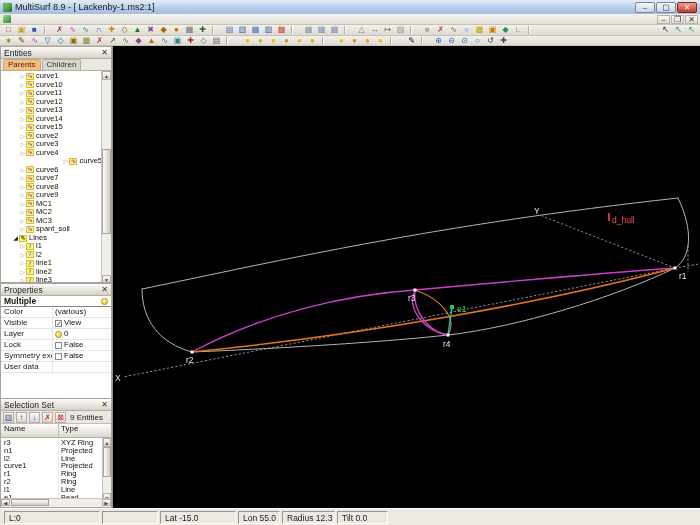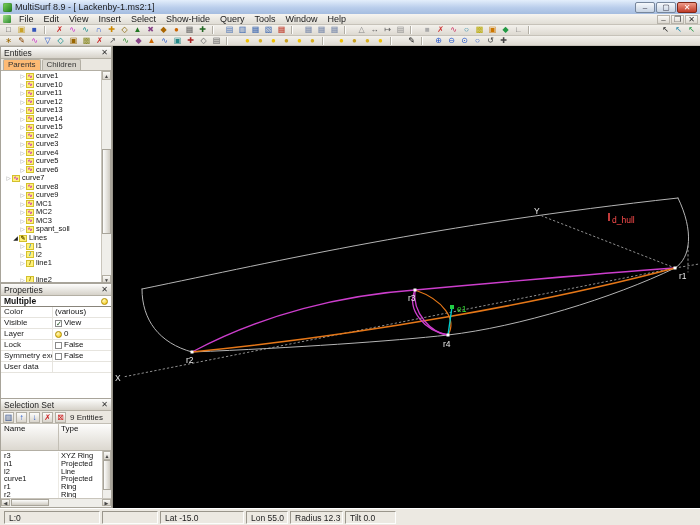--- a/index.html
+++ b/index.html
@@ -69,21 +69,21 @@
   .checkbox{width:7px;height:7px;flex:none;border:1px solid #8a8a8a;background:#fff;font-size:7px;line-height:6px;
     text-align:center;color:#1f4f1f;box-sizing:border-box;}
   .bulb{width:7px;height:7px;flex:none;border-radius:50%;background:radial-gradient(circle at 35% 30%,#fff9c0,#f4c400);
     border:1px solid #b08d00;box-sizing:border-box;}
   
   .sel-toolbar{height:13px;box-sizing:border-box;display:flex;align-items:center;gap:2px;padding:0 2px;
     background:#eae7e0;border-bottom:1px solid #c3bfb5;}
   .sel-tb-btn{width:11px;height:11px;line-height:10px;text-align:center;font-size:8px;box-sizing:border-box;
     border:1px solid #b3afa4;background:linear-gradient(#fdfdfc,#d9d5cc);cursor:default;}
   .sel-count{font-size:8px;margin-left:2px;color:#222;}
-  .sel-head{display:flex;height:27px;box-sizing:border-box;background:linear-gradient(#fdfdfc,#dcd8d0);
+  .sel-head{display:flex;height:14px;box-sizing:border-box;background:linear-gradient(#fdfdfc,#dcd8d0);
     border-bottom:1px solid #b3afa4;font-size:8px;line-height:10px;}
   .sel-col-name{width:58px;flex:none;padding-left:3px;border-right:1px solid #c3bfb5;box-sizing:border-box;overflow:hidden;white-space:nowrap;}
   .sel-col-type{flex:1;padding-left:2px;overflow:hidden;white-space:nowrap;}
   .sel-rows{position:relative;height:64px;background:#fff;overflow:hidden;}
   .sel-rows-inner{position:absolute;left:0;top:1px;right:8px;}
   .sel-row{display:flex;height:7.8px;font-size:7.5px;line-height:7.5px;}
   .sel-vscroll{position:absolute;right:0;top:0;bottom:0;width:8px;background:#efeeea;border-left:1px solid #c9c5bc;}
   .sel-hscroll{position:absolute;left:0;right:0;bottom:0;height:8px;background:#efeeea;border-top:1px solid #c9c5bc;display:flex;}
   .hs-btn{width:9px;height:7px;font-size:5px;line-height:7px;text-align:center;color:#444;
     background:linear-gradient(#fbfaf8,#d8d4cb);border:1px solid #b3afa4;box-sizing:border-box;flex:none;}
@@ -108,32 +108,20 @@
     <span class="title-text">MultiSurf 8.9 - [ Lackenby-1.ms2:1]</span>
     <span class="win-btns">
       <span class="win-btn">–</span>
       <span class="win-btn">▢</span>
       <span class="win-btn close">✕</span>
     </span>
   </div>
 
   <div class="menubar">
     <span class="mdoc-icon"></span>
-    <span id="menuItems" style="display:flex">
-        <span class="menu-item">File</span>
-        <span class="menu-item">Edit</span>
-        <span class="menu-item">View</span>
-        <span class="menu-item">Insert</span>
-        <span class="menu-item">Select</span>
-        <span class="menu-item">Show-Hide</span>
-        <span class="menu-item">Query</span>
-        <span class="menu-item">Tools</span>
-        <span class="menu-item">Window</span>
-        <span class="menu-item">Help</span>
-      </span>
     <span class="child-btns">
       <span class="child-btn">–</span>
       <span class="child-btn">❐</span>
       <span class="child-btn">✕</span>
     </span>
   </div>
 
   <div class="tb" id="tb1">
       <span class="tb-group">
         <span class="tb-btn" style="color: rgb(85, 85, 85);">□</span>
@@ -301,31 +289,31 @@
             <div class="tree-row" style="padding-left: 18px;">
               <span class="tw-exp">▷</span>
               <span class="tw-icon" style="color: rgb(195, 34, 195);">∿</span>
               <span>curve3</span>
             </div>
             <div class="tree-row" style="padding-left: 18px;">
               <span class="tw-exp">▷</span>
               <span class="tw-icon" style="color: rgb(195, 34, 195);">∿</span>
               <span>curve4</span>
             </div>
-            <div class="tree-row" style="padding-left: 18px;">
+            <div class="tree-row" style="padding-left: 18px; justify-content: flex-end;">
               <span class="tw-exp">▷</span>
               <span class="tw-icon" style="color: rgb(195, 34, 195);">∿</span>
               <span>curve5</span>
             </div>
             <div class="tree-row" style="padding-left: 18px;">
               <span class="tw-exp">▷</span>
               <span class="tw-icon" style="color: rgb(195, 34, 195);">∿</span>
               <span>curve6</span>
             </div>
-            <div class="tree-row" style="padding-left: 4px;">
+            <div class="tree-row" style="padding-left: 18px;">
               <span class="tw-exp">▷</span>
               <span class="tw-icon" style="color: rgb(195, 34, 195);">∿</span>
               <span>curve7</span>
             </div>
             <div class="tree-row" style="padding-left: 18px;">
               <span class="tw-exp">▷</span>
               <span class="tw-icon" style="color: rgb(195, 34, 195);">∿</span>
               <span>curve8</span>
             </div>
             <div class="tree-row" style="padding-left: 18px;">
@@ -366,21 +354,21 @@
             <div class="tree-row" style="padding-left: 18px;">
               <span class="tw-exp">▷</span>
               <span class="tw-icon" style="color: rgb(30, 127, 214);">/</span>
               <span>l2</span>
             </div>
             <div class="tree-row" style="padding-left: 18px;">
               <span class="tw-exp">▷</span>
               <span class="tw-icon" style="color: rgb(122, 106, 0);">/</span>
               <span>line1</span>
             </div>
-            <div class="tree-row" style="padding-left: 18px; margin-top: 8px;">
+            <div class="tree-row" style="padding-left: 18px;">
               <span class="tw-exp">▷</span>
               <span class="tw-icon" style="color: rgb(122, 106, 0);">/</span>
               <span>line2</span>
             </div>
             <div class="tree-row" style="padding-left: 18px;">
               <span class="tw-exp">▷</span>
               <span class="tw-icon" style="color: rgb(122, 106, 0);">/</span>
               <span>line3</span>
             </div>
           </div>
@@ -547,19 +535,19 @@
           <text x="295" y="255" fill="#e8e8e8">r3</text>
           <text x="330" y="301" fill="#e8e8e8">r4</text>
           <text x="344" y="266" fill="#33dd33">e1</text>
         </g>
     </svg>
   </div>
 
   <div class="statusbar">
     <span class="sb-field" style="width:96px">L:0</span>
     <span class="sb-field" style="width:56px"></span>
-    <span class="sb-field" style="width:84px">Lat -15.0</span>
+    <span class="sb-field" style="width:76px">Lat -15.0</span>
     <span class="sb-field" style="width:42px">Lon 55.0</span>
     <span class="sb-field" style="width:53px">Radius 12.3</span>
     <span class="sb-field" style="width:51px">Tilt 0.0</span>
   </div>
 
 </div>
 
 </body></html>

